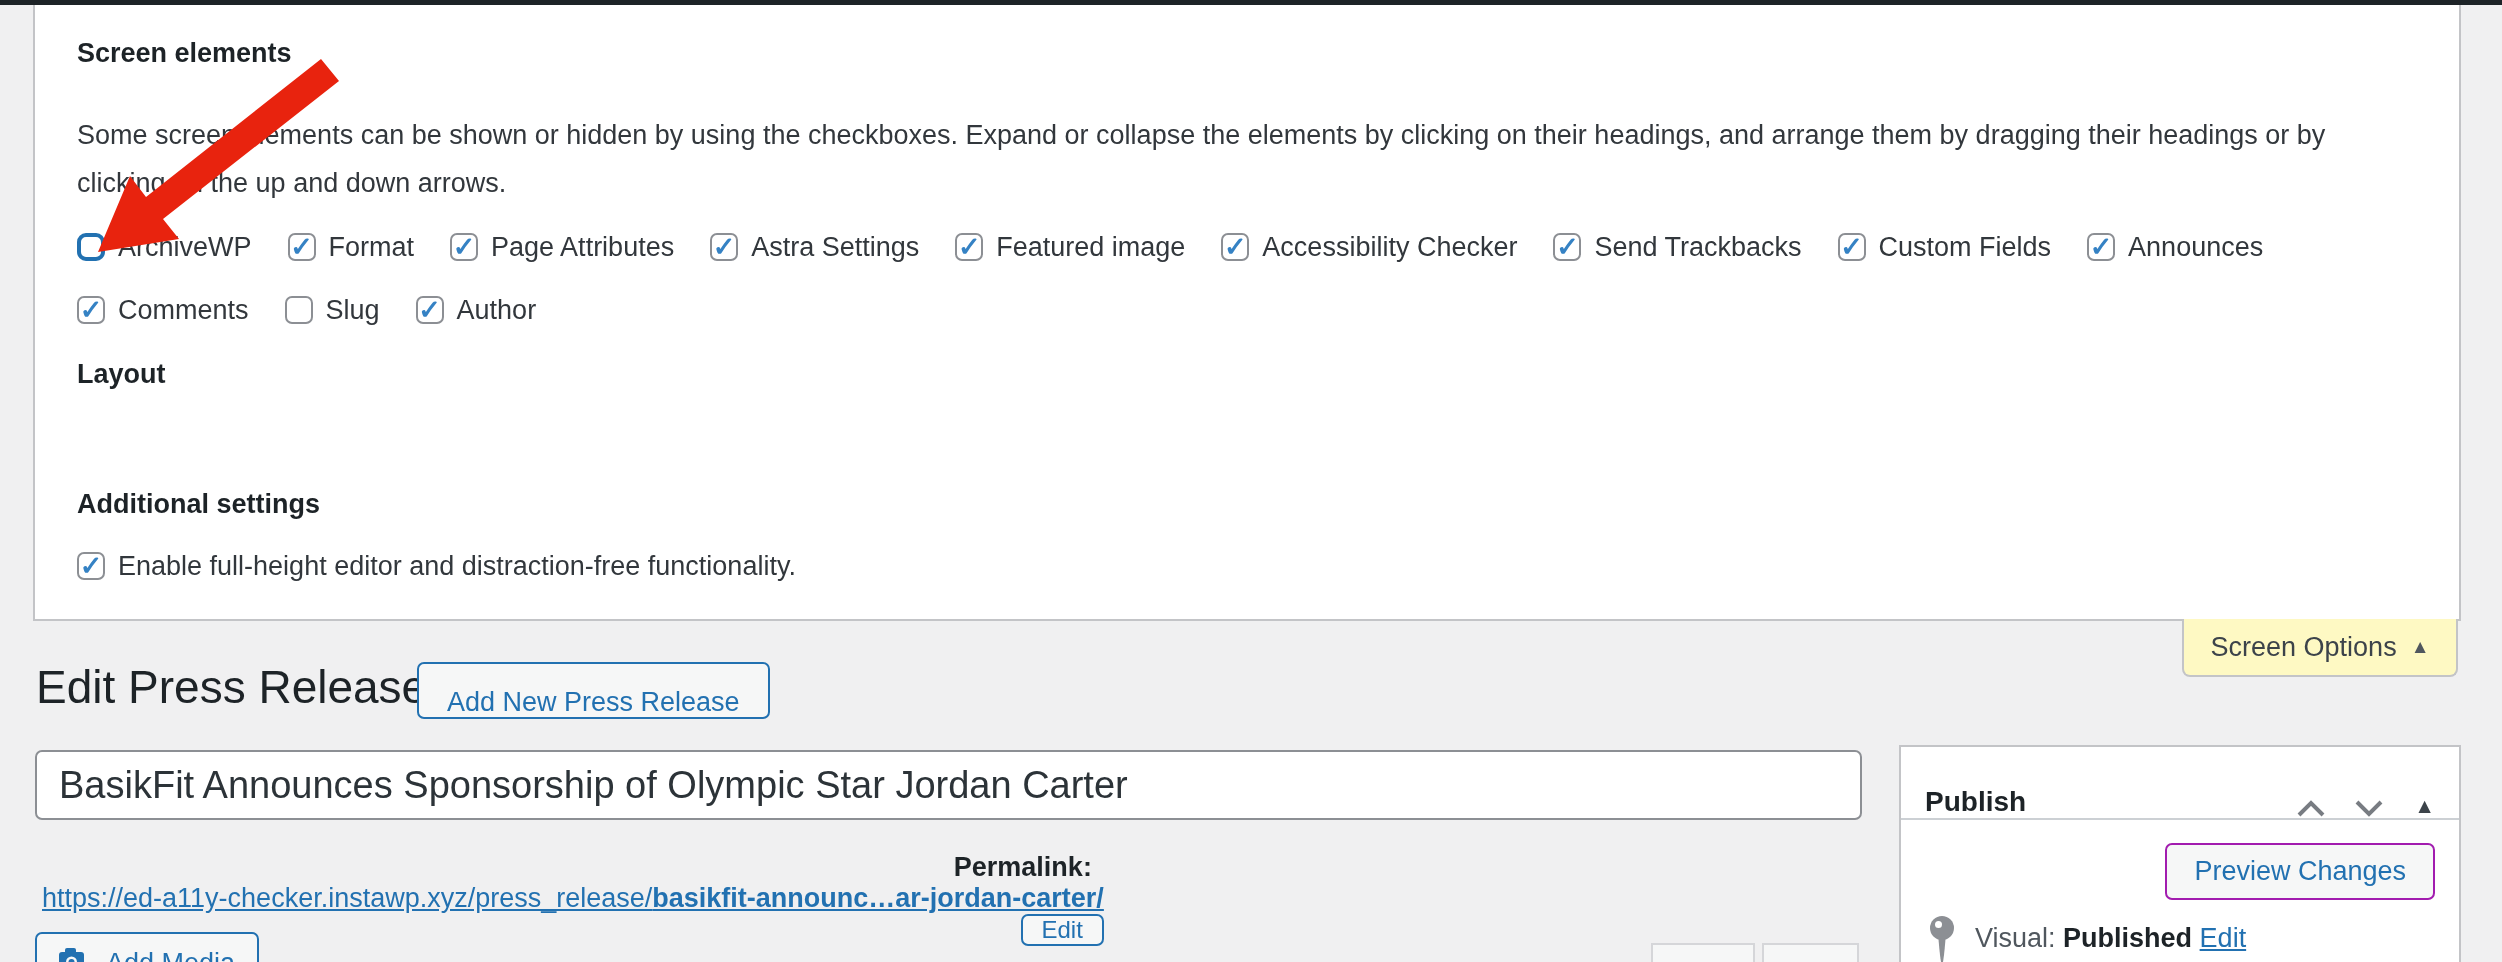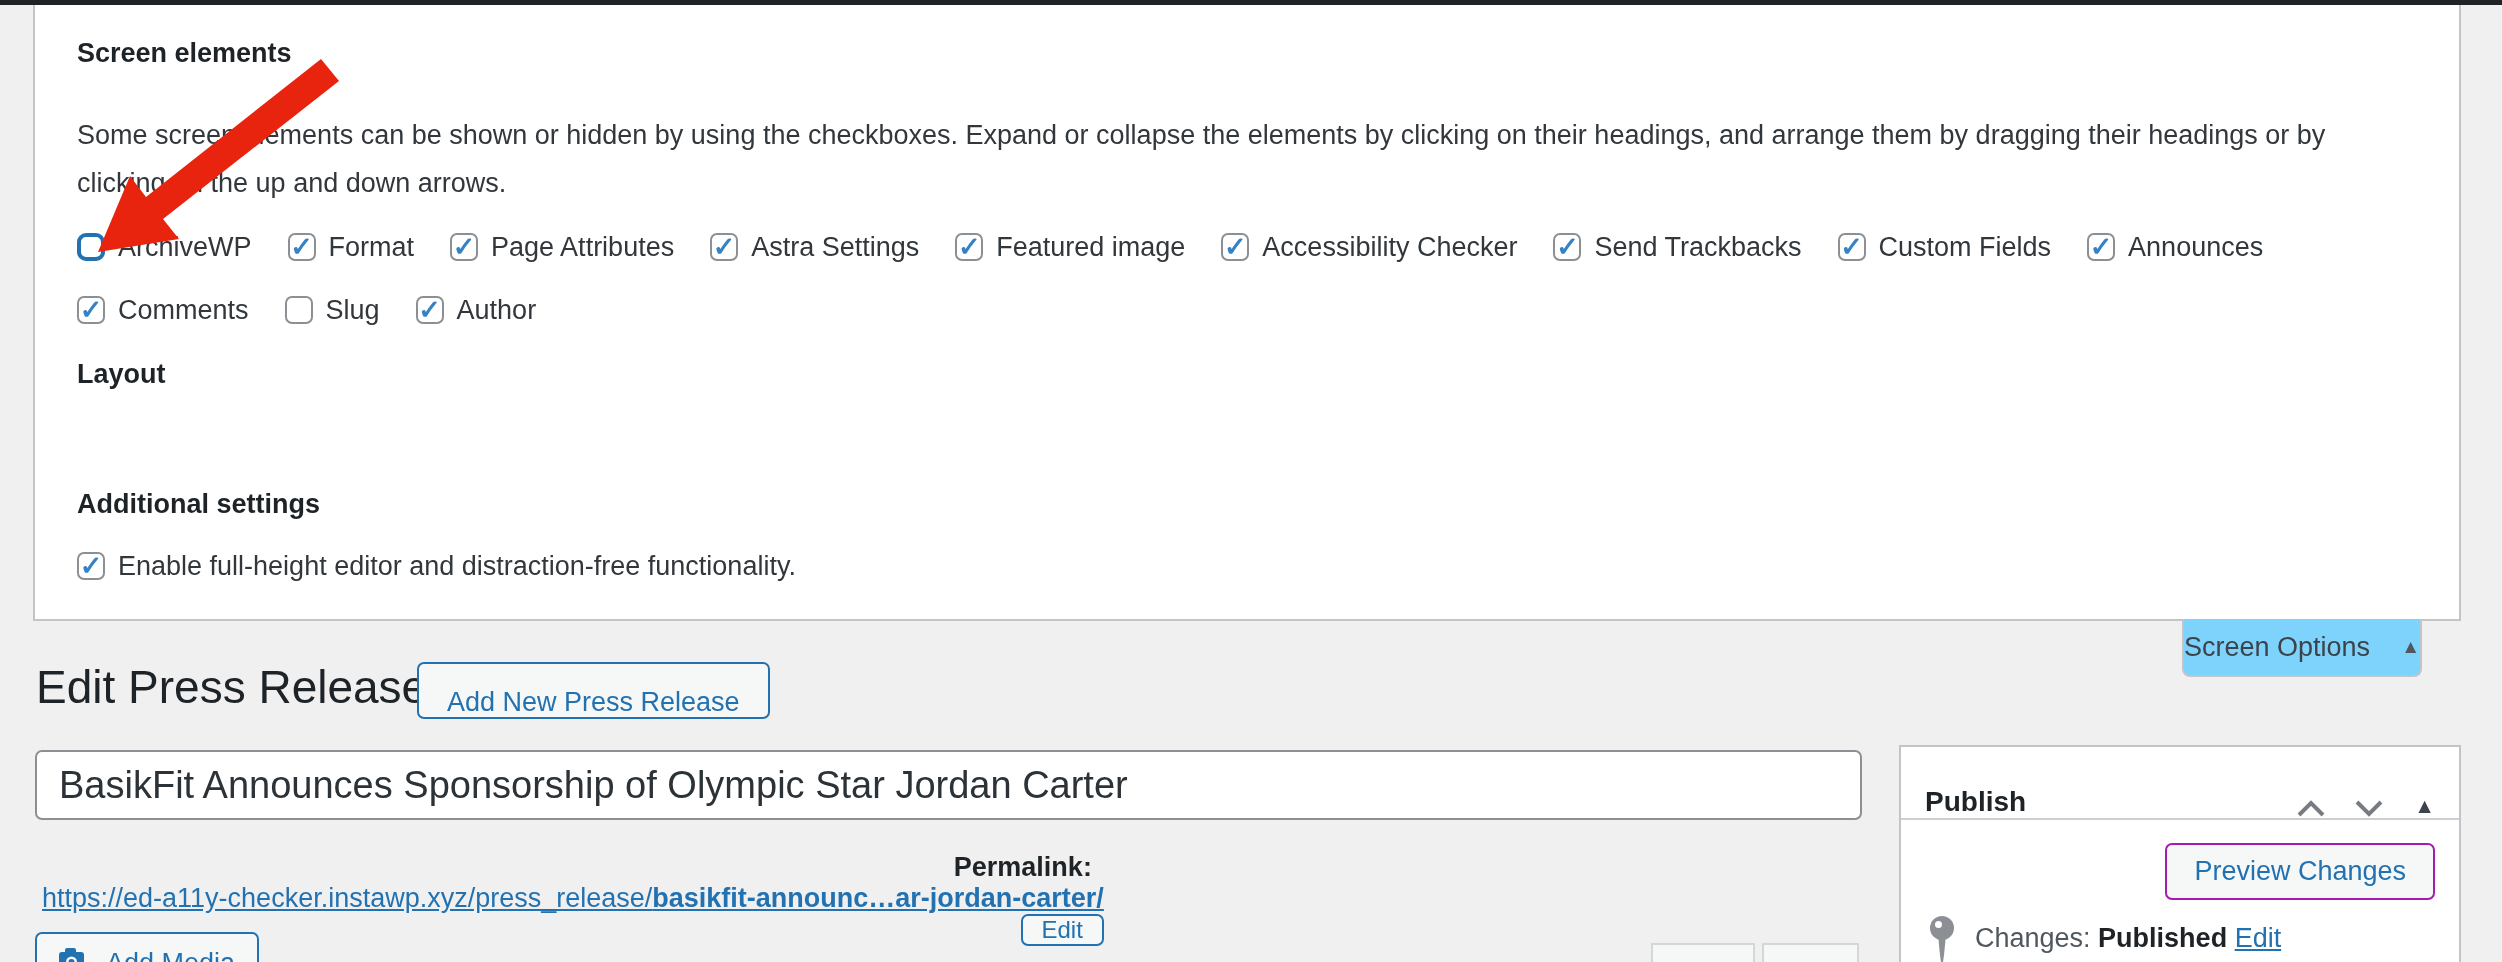--- a/index.html
+++ b/index.html
@@ -33,23 +33,23 @@
   .cb.focused { border:4px solid #2271b1; border-radius:9px; }
   .cb-label, .radio-label { font-size:27px; color:#32373c; white-space:nowrap; }
   .radio {
     width:29px; height:29px; flex:0 0 29px; background:#fff;
     border:2px solid #8c8f94; border-radius:50%;
     display:inline-flex; align-items:center; justify-content:center;
   }
   .radio.selected::after { content:""; width:15px; height:15px; border-radius:50%; background:#3582c4; }
 
   .so-tab {
-    position:absolute; left:2182px; top:619px; width:240px; height:58px; z-index:3;
-    background:#7dd3fc; border:2px solid #c3c4c7; border-top:none; border-radius:0 0 8px 8px;
-    display:flex; align-items:center; justify-content:space-between; gap:14px;
+    position:absolute; left:2182px; top:619px; width:276px; height:58px; z-index:3;
+    background:#fef9c3; border:2px solid #c3c4c7; border-top:none; border-radius:0 0 8px 8px;
+    display:flex; align-items:center; justify-content:center; gap:14px;
     font-size:27px; color:#3c434a; cursor:pointer;
   }
   .so-tab .tri { font-size:19px; color:#50575e; }
 
   .red-arrow { position:absolute; left:0; top:0; z-index:5; pointer-events:none; }
 
   
   .page-title { position:absolute; left:36px; top:660px; font-size:46px; font-weight:400; color:#1d2327; }
   .add-new-btn {
     position:absolute; left:417px; top:662px; height:57px; padding:12px 28px;
@@ -233,20 +233,20 @@
       <span class="ph-toggle">▲</span>
     </div>
     <button class="preview-btn">Preview Changes</button>
     <div class="status-row">
       <svg width="26" height="50" viewBox="0 0 26 50">
         <circle cx="13" cy="13" r="12" fill="#8c8f94"></circle>
         <circle cx="9.5" cy="9.5" r="3.5" fill="#ffffff"></circle>
         <path d="M9.5 24 C9.5 24 11.5 50 13 50 C14.5 50 16.5 24 16.5 24 Z" fill="#8c8f94"></path>
       </svg>
       <div class="status-text">
-        <span>Changes:</span>
+        <span>Visual:</span>
         <span class="sval">Published</span>
         <a href="#">Edit</a>
       </div>
     </div>
   </aside>
 
 </div>
 
 </body></html>

